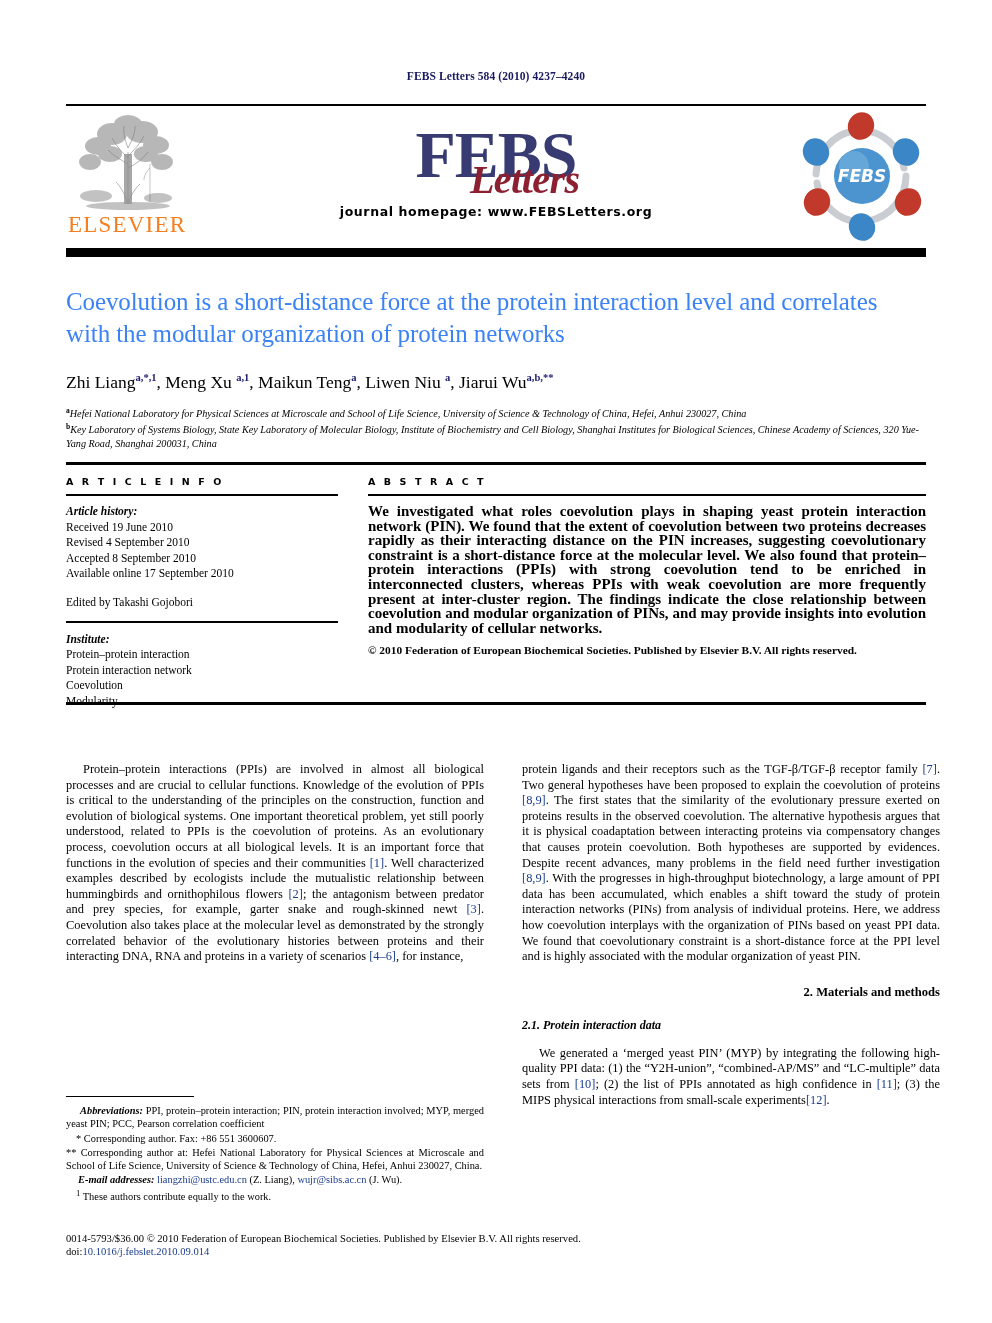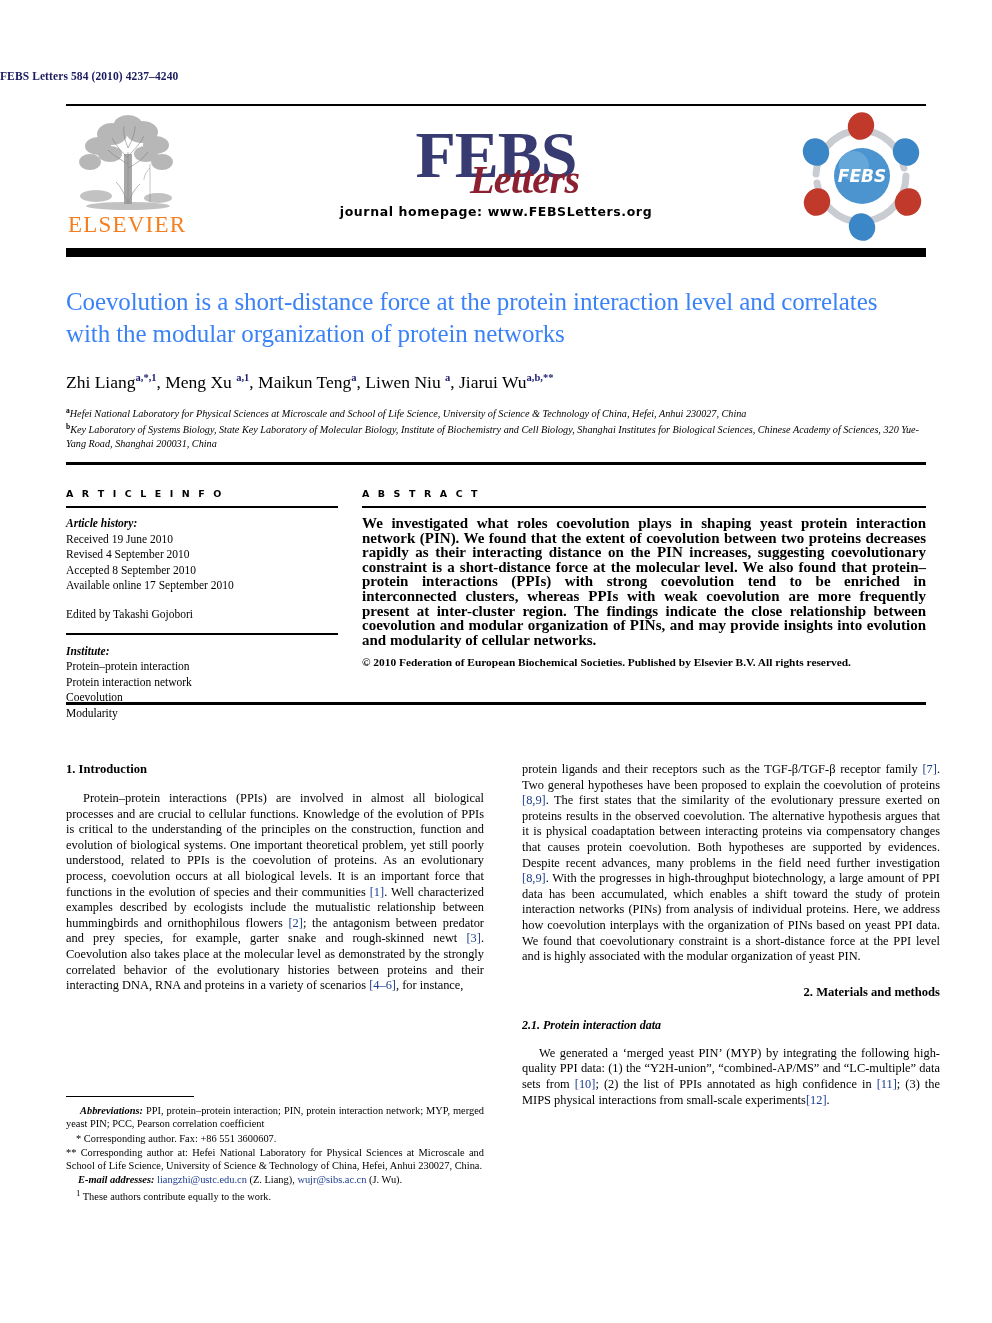--- a/index.html
+++ b/index.html
@@ -19,21 +19,21 @@
     position: absolute;
     left: 0; top: 0;
     width: 992px;
     height: 1323px;
   }
 
   
   .running-head {
     position: absolute;
     top: 70px; left: 0; right: 0;
-    text-align: left;
+    text-align: center;
     font-family: "Liberation Serif", serif;
     font-weight: bold;
     font-size: 11.5px;
     color: #1a1a5e;
     letter-spacing: .1px;
   }
 
   
   .rule-thin {
     position: absolute;
@@ -177,23 +177,23 @@
     left: 66px; right: 66px;
     top: 462px;
     height: 3px;
     background: #000;
   }
 
   
   .info-abstract {
     position: absolute;
     left: 66px; right: 66px;
-    top: 488px;
+    top: 476px;
     display: flex;
-    gap: 24px;
+    gap: 30px;
   }
   .col-info { width: 272px; flex: none; }
   .col-abstract { flex: 1; }
 
   .section-head {
     font-family: "DejaVu Sans", sans-serif;
     font-weight: bold;
     font-size: 9.5px;
     letter-spacing: 2.6px;
     color: #000;
@@ -429,37 +429,40 @@
       <div class="abstract-text">We investigated what roles coevolution plays in shaping yeast protein interaction network (PIN). We found that the extent of coevolution between two proteins decreases rapidly as their interacting distance on the PIN increases, suggesting coevolutionary constraint is a short-distance force at the molecular level. We also found that protein–protein interactions (PPIs) with strong coevolution tend to be enriched in interconnected clusters, whereas PPIs with weak coevolution are more frequently present at inter-cluster region. The findings indicate the close relationship between coevolution and modular organization of PINs, and may provide insights into evolution and modularity of cellular networks.</div>
       <div class="abstract-copy">© 2010 Federation of European Biochemical Societies. Published by Elsevier B.V. All rights reserved.</div>
     </div>
   </div>
 
   <div class="rule-abs-bottom"></div>
 
   <div class="body-cols">
 
     <div class="bodycol">
-      <div class="head1">1. Introduction</div>
       <p class="body"><span>Protein–protein interactions (PPIs) are involved in almost all biological processes and are crucial to cellular functions. Knowledge of the evolution of PPIs is critical to the understanding of the principles on the construction, function and evolution of biological systems. One important theoretical problem, yet still poorly understood, related to PPIs is the coevolution of proteins. As an evolutionary process, coevolution occurs at all biological levels. It is an important force that functions in the evolution of species and their communities </span><span class="ref">[1]</span><span>. Well characterized examples described by ecologists include the mutualistic relationship between hummingbirds and ornithophilous flowers </span><span class="ref">[2]</span><span>; the antagonism between predator and prey species, for example, garter snake and rough-skinned newt </span><span class="ref">[3]</span><span>. Coevolution also takes place at the molecular level as demonstrated by the strongly correlated behavior of the evolutionary histories between proteins and their interacting DNA, RNA and proteins in a variety of scenarios </span><span class="ref">[4–6]</span><span>, for instance,</span></p>
     </div>
 
     <div class="bodycol">
       <p class="body" style="text-indent:0"><span>protein ligands and their receptors such as the TGF-β/TGF-β receptor family </span><span class="ref">[7]</span><span>. Two general hypotheses have been proposed to explain the coevolution of proteins </span><span class="ref">[8,9]</span><span>. The first states that the similarity of the evolutionary pressure exerted on proteins results in the observed coevolution. The alternative hypothesis argues that it is physical coadaptation between interacting proteins via compensatory changes that causes protein coevolution. Both hypotheses are supported by evidences. Despite recent advances, many problems in the field need further investigation </span><span class="ref">[8,9]</span><span>. With the progresses in high-throughput biotechnology, a large amount of PPI data has been accumulated, which enables a shift toward the study of protein interaction networks (PINs) from analysis of individual proteins. Here, we address how coevolution interplays with the organization of PINs based on yeast PPI data. We found that coevolutionary constraint is a short-distance force at the PPI level and is highly associated with the modular organization of yeast PIN.</span></p>
 
       <div class="head1 spaced">2. Materials and methods</div>
       <div class="head2">2.1. Protein interaction data</div>
 
       <p class="body"><span>We generated a ‘merged yeast PIN’ (MYP) by integrating the following high-quality PPI data: (1) the “Y2H-union”, “combined-AP/MS” and “LC-multiple” data sets from </span><span class="ref">[10]</span><span>; (2) the list of PPIs annotated as high confidence in </span><span class="ref">[11]</span><span>; (3) the MIPS physical interactions from small-scale experiments</span><span class="ref">[12]</span><span>.</span></p>
     </div>
   </div>
 
   <div class="footnote-zone">
     <div class="fn-rule"></div>
-    <p class="fn" style="text-indent:14px"><span class="it">Abbreviations:</span><span> PPI, protein–protein interaction; PIN, protein interaction network; MYP, merged yeast PIN; PCC, Pearson correlation coefficient</span></p>
+    <p class="fn" style="text-indent:14px"><span class="it">Abbreviations:</span><span> PPI, protein–protein interaction; PIN, protein interaction involved; MYP, merged yeast PIN; PCC, Pearson correlation coefficient</span></p>
     <p class="fn fn-star"><span>*</span><span> Corresponding author. Fax: +86 551 3600607.</span></p>
     <p class="fn"><span>**</span><span> Corresponding author at: Hefei National Laboratory for Physical Sciences at Microscale and School of Life Science, University of Science &amp; Technology of China, Hefei, Anhui 230027, China.</span></p>
     <p class="fn fn-mail"><span class="it">E-mail addresses:</span> <span class="mail">liangzhi@ustc.edu.cn</span><span> (Z. Liang), </span><span class="mail">wujr@sibs.ac.cn</span><span> (J. Wu).</span></p>
     <p class="fn fn-star"><sup>1</sup><span> These authors contribute equally to the work.</span></p>
   </div>
 
+  <div class="imprint">
+    <div>0014-5793/$36.00 © 2010 Federation of European Biochemical Societies. Published by Elsevier B.V. All rights reserved.</div>
+    <div><span>doi:</span><span class="doi">10.1016/j.febslet.2010.09.014</span></div>
+  </div>
 
 </div>
 
 </body></html>

